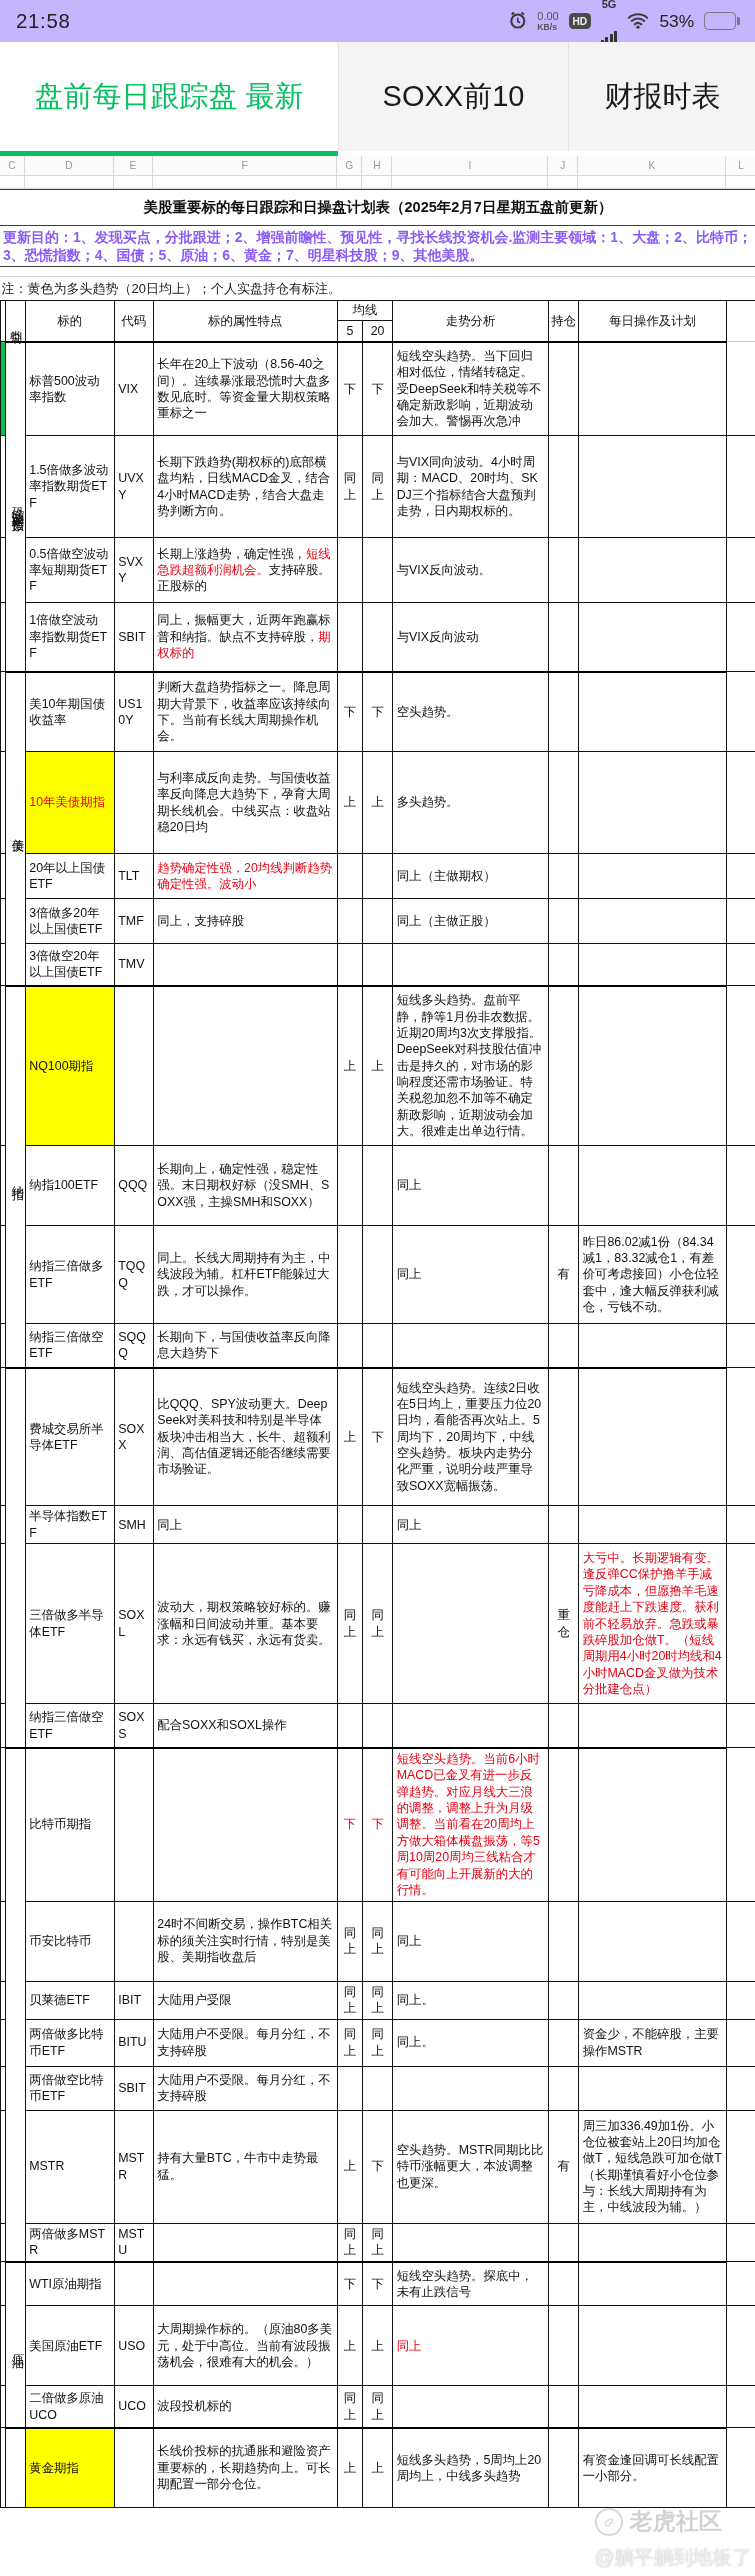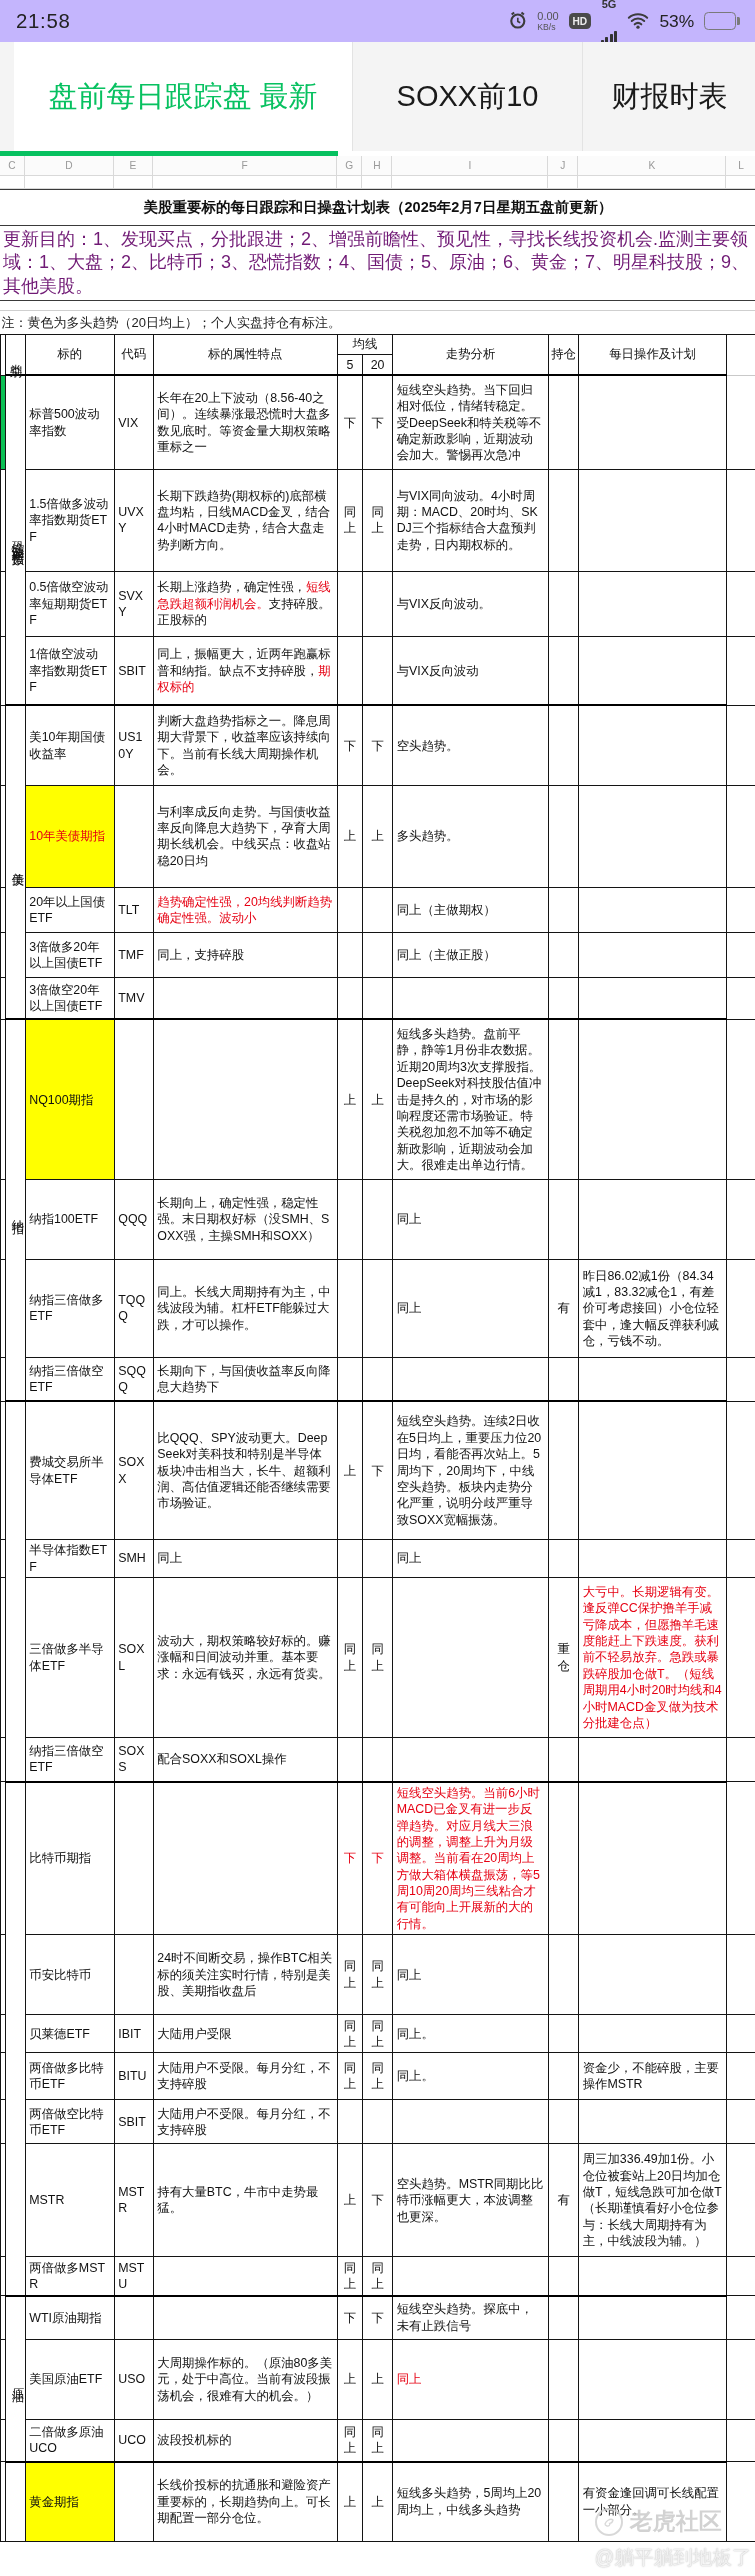--- a/index.html
+++ b/index.html
@@ -4,21 +4,21 @@
 <style>
   * { box-sizing: border-box; margin: 0; padding: 0; }
   body { width: 756px; margin: 0 auto; background: #fff; font-family: "Liberation Sans", sans-serif; color: #111; }
   #app { position: relative; width: 756px; min-height: 2576px; overflow: hidden; }
 
   
   .statusbar { height: 42px; background: #c4b5fd; display: flex; align-items: center; padding: 0 16px; }
   .sb-time { font-size: 20.4px; color: #222; letter-spacing: 0.7px; }
   .sb-right { margin-left: auto; display: flex; align-items: center; gap: 10.2px; justify-content: center; }
   .sb-speed { display: flex; flex-direction: column; align-items: flex-start; line-height: 1; color: #555; }
-  .sb-speed .v { font-size: 11px; } .sb-speed .u { font-size: 8.7px; margin-top: 1px; }
+  .sb-speed .v { font-size: 11px; } .sb-speed .u { font-size: 8.7px; margin-top: 1px; font-weight: bold; }
   .hd-badge { background: #4a4a4a; color: #ededed; font-size: 10.2px; font-weight: bold; border-radius: 4.4px; padding: 2.2px 3.6px; }
   .sig { display: flex; flex-direction: column; align-items: center; line-height: 1; gap: 20px; }
   .sig .g { font-size: 11px; font-weight: bold; color: #333; }
   .bars { display: flex; align-items: flex-end; gap: 1.5px; margin-top: 1.5px; }
   .bars i { width: 2.9px; background: #333; display: block; border-radius: 0.7px; }
   .sb-batt { font-size: 17.4px; color: #222; }
   .batt { display: flex; align-items: center; }
   .batt .body { width: 32px; height: 17.4px; border: 1.5px solid #7a7a7a; border-radius: 4.4px; padding: 1.5px; }
   .batt .fill { height: 100%; width: 53%; background: #333; border-radius: 1.5px; }
   .batt .nub { width: 2.9px; height: 7.3px; background: #7a7a7a; border-radius: 0 1.5px 1.5px 0; margin-left: 0.7px; }
@@ -28,37 +28,37 @@
   .back { width: 25px; height: 44px; flex: 0 0 auto; cursor: pointer; }
   .nav-titles { margin-left: 25px; }
   .nav-title { font-size: 28px; color: #151515; font-weight: 500; }
   .nav-sub { font-size: 17.4px; color: #9a9a9a; margin-top: 5.8px; }
   .menu-dots { margin-left: auto; display: flex; gap: 6.5px; padding: 7.3px; cursor: pointer; }
   .menu-dots i { width: 6.5px; height: 6.5px; border-radius: 50%; background: #2b2b2b; display: block; }
 
   
   .tabbar { position: relative; height: 109px; display: flex; background: #f4f4f4; }
   .tab { display: flex; align-items: center; justify-content: center; font-size: 29px; color: #1a1a1a; border-left: 0.7px solid #e3e3e3; background: #f4f4f4; cursor: pointer; }
-  .tab:first-child { border-left: none; margin-left: 14px; }
+  .tab:first-child { border-left: none; }
   .tab.active { background: #ffffff; color: #07c160; font-weight: 500; }
   .tab:nth-child(1) { flex: 0 0 338px; }
   .tab:nth-child(2) { flex: 0 0 230px; }
   .tab:nth-child(3) { flex: 1; }
   .tab-underline { position: absolute; left: 0; bottom: -5.1px; width: 338px; height: 5.1px; background: #07c160; z-index: 3; }
 
   
   .sheet { position: relative; padding-top: 5.1px; background: #fff; }
   .letters-row, .empty-grid-row { display: flex; border-bottom: 0.7px solid #d9d9d9; background: #fbfbfb; }
   .empty-grid-row { background: #fff; height: 13px; }
   .letters-row { height: 19.6px; }
   .col-letter, .empty-grid-row span { display: flex; align-items: center; justify-content: center; font-size: 10.2px; color: #999; border-right: 0.7px solid #d9d9d9; }
   .cw0{flex:0 0 25px}.cw1{flex:0 0 89px}.cw2{flex:0 0 39px}.cw3{flex:0 0 184px}.cw4{flex:0 0 25.4px}
   .cw5{flex:0 0 30px}.cw6{flex:0 0 156px}.cw7{flex:0 0 30px}.cw8{flex:0 0 148px}.cw9{flex:1 1 auto;border-right:none}
   .sheet-title-row { height: 37px; display: flex; align-items: center; justify-content: center; border-top: 0.7px solid #3a3a3a; border-bottom: 0.7px solid #3a3a3a; font-size: 14.5px; font-weight: 700; color: #111; }
-  .purpose-row { border-bottom: 0.7px solid #3a3a3a; padding: 2.2px 2.9px; font-size: 18px; line-height: 1.3; color: #701a75; }
+  .purpose-row { border-bottom: 0.7px solid #3a3a3a; padding: 2.2px 2.9px; font-size: 14px; line-height: 1.3; color: #8b5cf6; font-weight: bold; }
   .gap-row { height: 9.4px; border-bottom: 0.7px solid #cfcfcf; }
   .note-row { padding: 2.9px 1.5px 2.2px 1.5px; font-size: 13px; color: #1c1c1c; }
 
   
   table.track { border-collapse: collapse; table-layout: fixed; width: 756px; background: #fff; }
   table.track th, table.track td { border: 0.7px solid #141414; font-size: 12.4px; line-height: 1.32; vertical-align: middle; padding: 2.2px 3.6px; word-break: break-all; }
   table.track th { text-align: center; font-weight: 400; padding: 1.5px; }
   thead th { border-bottom: 2.2px solid #000; }
   thead th.ma-group { border-bottom: 0.7px solid #141414; }
   thead tr.hrow2 th { border-bottom: 2.2px solid #000; }

